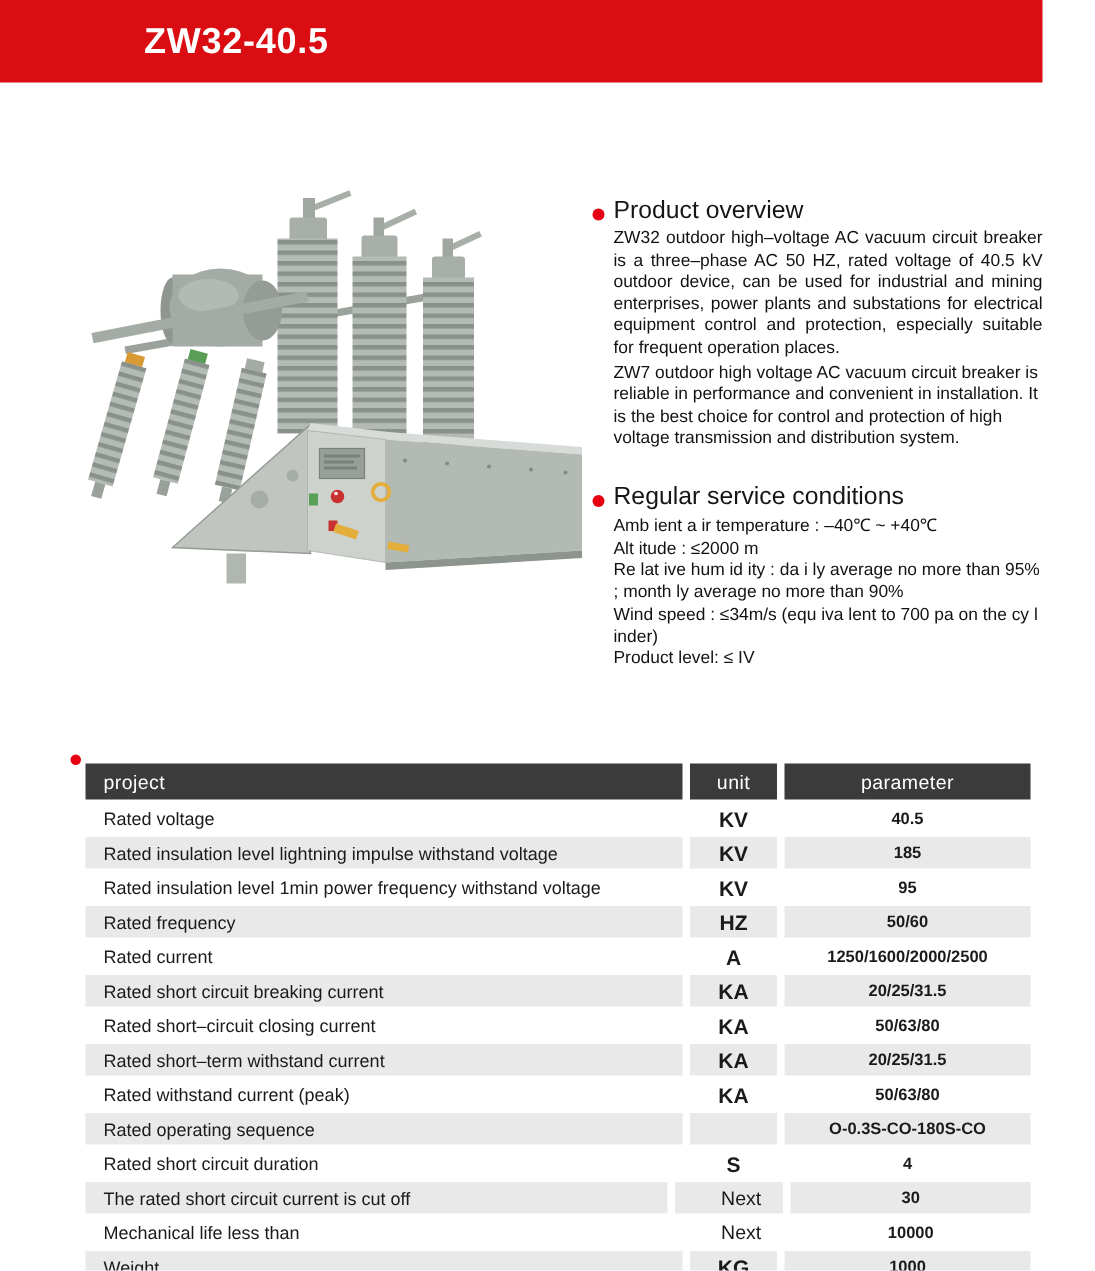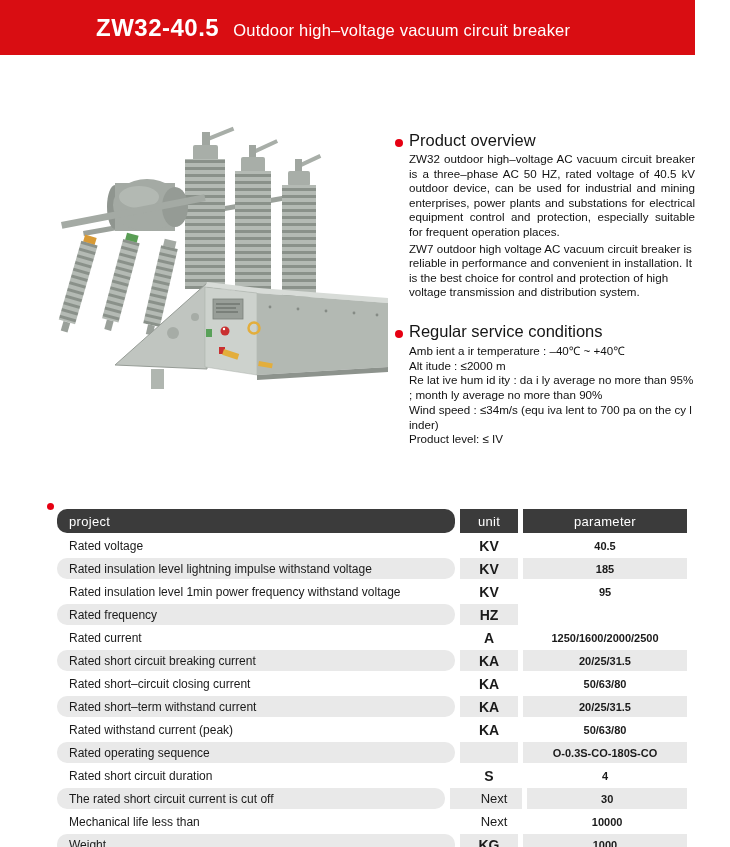--- a/index.html
+++ b/index.html
@@ -41,41 +41,40 @@
   .tech-head{position:absolute;left:47px;top:484px;display:flex;align-items:center;}
   .tech-head .bullet{width:7px;height:7px;flex-basis:7px;margin-top:0;}
   .tech-head .sec-title{font-size:14px;line-height:16px;margin-left:7px;color:#111;margin-top:28px;}
   
   .ptable{position:absolute;left:57px;top:509px;width:630px;}
   .thead{display:flex;gap:5px;height:24px;margin-bottom:2px;}
   .th{
     background:#3b3b3b;color:#fff;font-size:13px;
     display:flex;align-items:center;letter-spacing:.3px;
   }
-  .col-project{width:398px;box-sizing:border-box;padding-left:12px;border-radius:10px;}
+  .col-project{width:398px;box-sizing:border-box;padding-left:12px;}
   .col-unit{width:58px;justify-content:center;padding-left:0;}
   .col-parameter{width:164px;justify-content:center;padding-left:0;}
   .trow{display:flex;gap:5px;height:21px;margin-bottom:2px;}
   .cell{
     display:flex;align-items:center;background:#fff;
     font-size:12px;color:#1a1a1a;
   }
   .trow.striped .cell{background:#e9e9e9;}
   .cell.col-unit{font-weight:bold;font-size:14px;}
   .cell.col-unit.unit-large{font-weight:normal;font-size:13px;padding-left:16px;}
   .cell.col-parameter{font-weight:bold;font-size:11px;}
   
   .photo{position:absolute;left:55px;top:125px;width:335px;height:270px;}
 </style>
 </head>
 <body>
 
 <div class="banner">
   <span class="model">ZW32-40.5</span>
-  <span class="subtitle">Outdoor high–voltage vacuum circuit breaker</span>
 </div>
 
 <div class="photo">
   <svg viewBox="0 0 335 270" width="335" height="270">
     <defs>
       <pattern id="fins" width="8" height="7" patternUnits="userSpaceOnUse">
         <rect width="8" height="7" fill="#b4bab4"></rect>
         <rect width="8" height="3" fill="#8a918a"></rect>
       </pattern>
     </defs>
@@ -213,20 +212,21 @@
         <div class="cell col-parameter">185</div>
       </div>
       <div class="trow">
         <div class="cell col-project">Rated insulation level 1min power frequency withstand voltage</div>
         <div class="cell col-unit">KV</div>
         <div class="cell col-parameter">95</div>
       </div>
       <div class="trow striped">
         <div class="cell col-project">Rated frequency</div>
         <div class="cell col-unit">HZ</div>
+        <div class="cell col-parameter">50/60</div>
       </div>
       <div class="trow">
         <div class="cell col-project">Rated current</div>
         <div class="cell col-unit">A</div>
         <div class="cell col-parameter">1250/1600/2000/2500</div>
       </div>
       <div class="trow striped">
         <div class="cell col-project">Rated short circuit breaking current</div>
         <div class="cell col-unit">KA</div>
         <div class="cell col-parameter">20/25/31.5</div>

